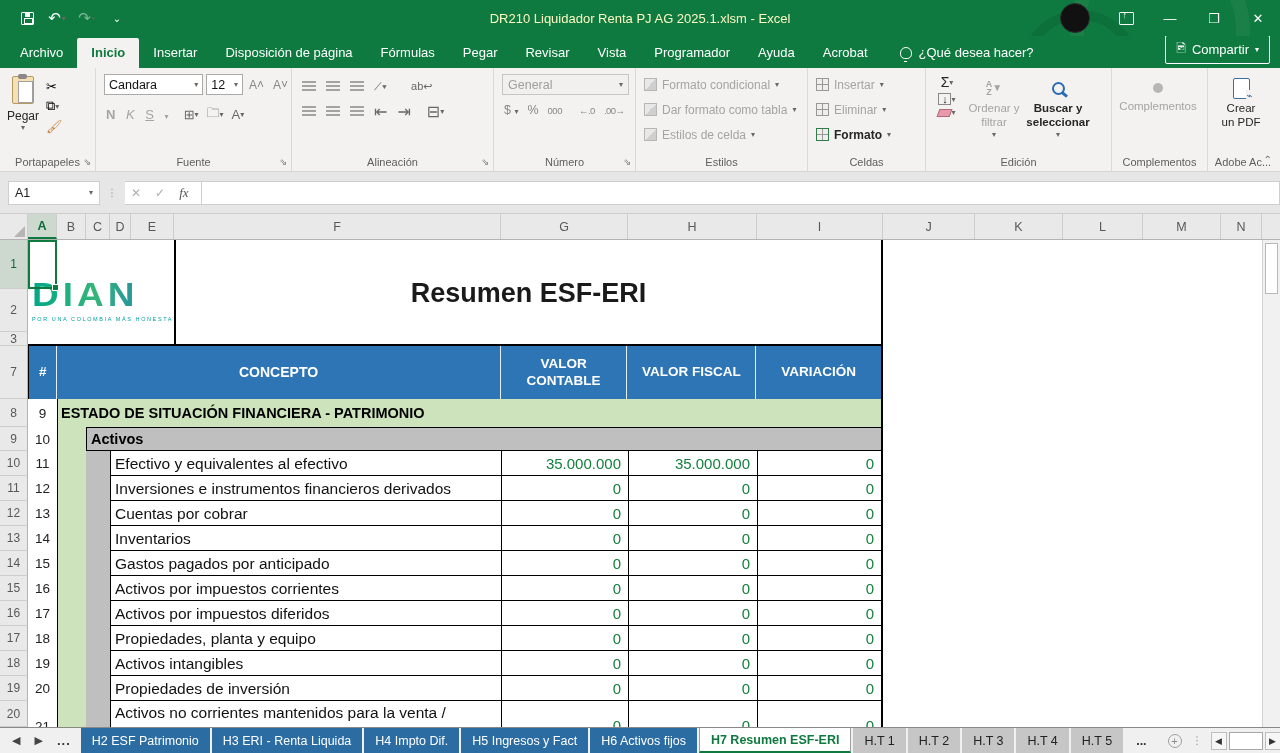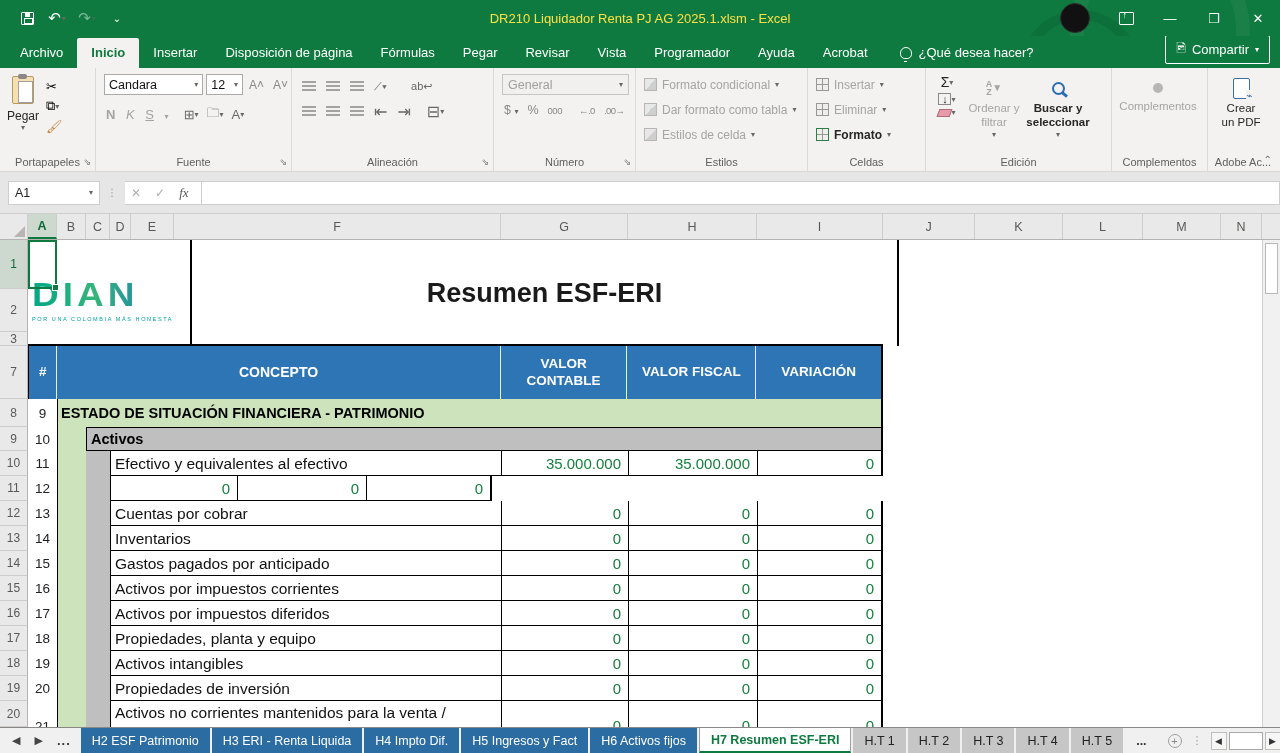--- a/index.html
+++ b/index.html
@@ -14,21 +14,21 @@
   .deco1 { width:180px; height:180px; right:30px; top:-60px; }
   .deco2 { width:120px; height:120px; right:140px; top:10px; border-width:10px; border-color:rgba(0,0,0,0.08); }
   .qat { display:flex; align-items:center; gap:4px; padding-left:14px; z-index:2; }
   .qbtn { width:26px; height:26px; display:flex; align-items:center; justify-content:center;
     font-size:15px; color:#fff; cursor:default; }
   .qbtn .dd { font-size:8px; margin-left:1px; }
   .floppy { width:13px; height:13px; border:1.6px solid #fff; border-radius:1px; position:relative; }
   .floppy:before { content:""; position:absolute; top:0; left:3px; width:5px; height:4px; background:#fff; }
   .floppy:after { content:""; position:absolute; bottom:0; left:2px; width:7px; height:4px; border:1px solid #fff; }
   .redo-dim { opacity:.45; }
-  .tb-title { position:absolute; left:0; right:0; text-align:center; font-size:13px; color:#fde047; z-index:1; }
+  .tb-title { position:absolute; left:0; right:0; text-align:center; font-size:13px; color:#fef9c3; z-index:1; }
   .tb-right { margin-left:auto; display:flex; align-items:center; z-index:2; height:100%; }
   .avatar { width:30px; height:30px; border-radius:50%; background:#111; border:1px solid #2d2d2d;
     color:#e7c; font-size:5px; display:flex; align-items:center; justify-content:center; margin-right:14px; }
   .winbtn { width:44px; height:100%; display:flex; align-items:center; justify-content:center;
     color:#fff; font-size:13px; }
   .ribdisp { width:15px; height:13px; border:1.4px solid #fff; border-radius:1px; position:relative; }
   .ribdisp:before { content:"↑"; position:absolute; top:-3px; left:3px; font-size:9px; }
 
   
   .menubar { height:32px; background:var(--excel_green); display:flex; align-items:flex-end;
@@ -146,21 +146,21 @@
 
   .titlearea { position:absolute; left:0; top:0; width:855px; height:106px; background:#fff;
     border-bottom:2.5px solid #000; }
   .logo { position:absolute; left:4px; top:36px; width:140px; text-align:left; }
   .logo-word { font-size:37px; font-weight:bold; letter-spacing:4px; line-height:1;
     background:linear-gradient(90deg,#00a887 0%, #35b57a 45%, #1b75bc 100%);
     -webkit-background-clip:text; background-clip:text; color:transparent;
     font-family:"Liberation Sans", sans-serif; transform:scaleY(.92); }
   .logo-tag { font-size:5.5px; color:#00a0a0; letter-spacing:1.6px; margin-top:3px; }
   .titlecell { position:absolute; left:146px; top:0; width:709px; height:106px;
-    border-left:2px solid #000; border-right:2.5px solid #000; display:flex; align-items:center; justify-content:center;margin-left:16px; }
+    border-left:2px solid #000; border-right:2.5px solid #000; display:flex; align-items:center; justify-content:center; }
   .sheet-title { font-size:27px; font-weight:bold; color:#1a1a1a; }
 
   .selbox { position:absolute; left:0; top:0; width:29px; height:49px; border:2px solid var(--excel_green); z-index:5; }
   .selbox:after { content:""; position:absolute; right:-4px; bottom:-4px; width:5px; height:5px;
     background:var(--excel_green); border:1px solid #fff; }
 
   .thead { position:absolute; left:0; top:106px; width:855px; height:53px; display:flex;
     background:var(--header_blue); border-left:1.5px solid #000; border-right:2.5px solid #000; color:#fff; }
   .th { display:flex; align-items:center; justify-content:center; font-weight:bold; text-align:center;
     border-left:1px solid #e8eef5; height:100%; font-size:13.5px; line-height:1.25; }
@@ -548,20 +548,21 @@
           <div class="cell val vc">35.000.000</div>
           <div class="cell val vf">35.000.000</div>
           <div class="cell val va">0</div>
         </div>
 
         <div class="trow item">
           <div class="cell num">12</div>
           <div class="cell gutter-b"></div>
           <div class="cell gutter-c"></div>
 
+          <div class="cell item-label nw">Inversiones e instrumentos financieros derivados</div>
           <div class="cell val vc">0</div>
           <div class="cell val vf">0</div>
           <div class="cell val va">0</div>
         </div>
 
         <div class="trow item">
           <div class="cell num">13</div>
           <div class="cell gutter-b"></div>
           <div class="cell gutter-c"></div>
 

